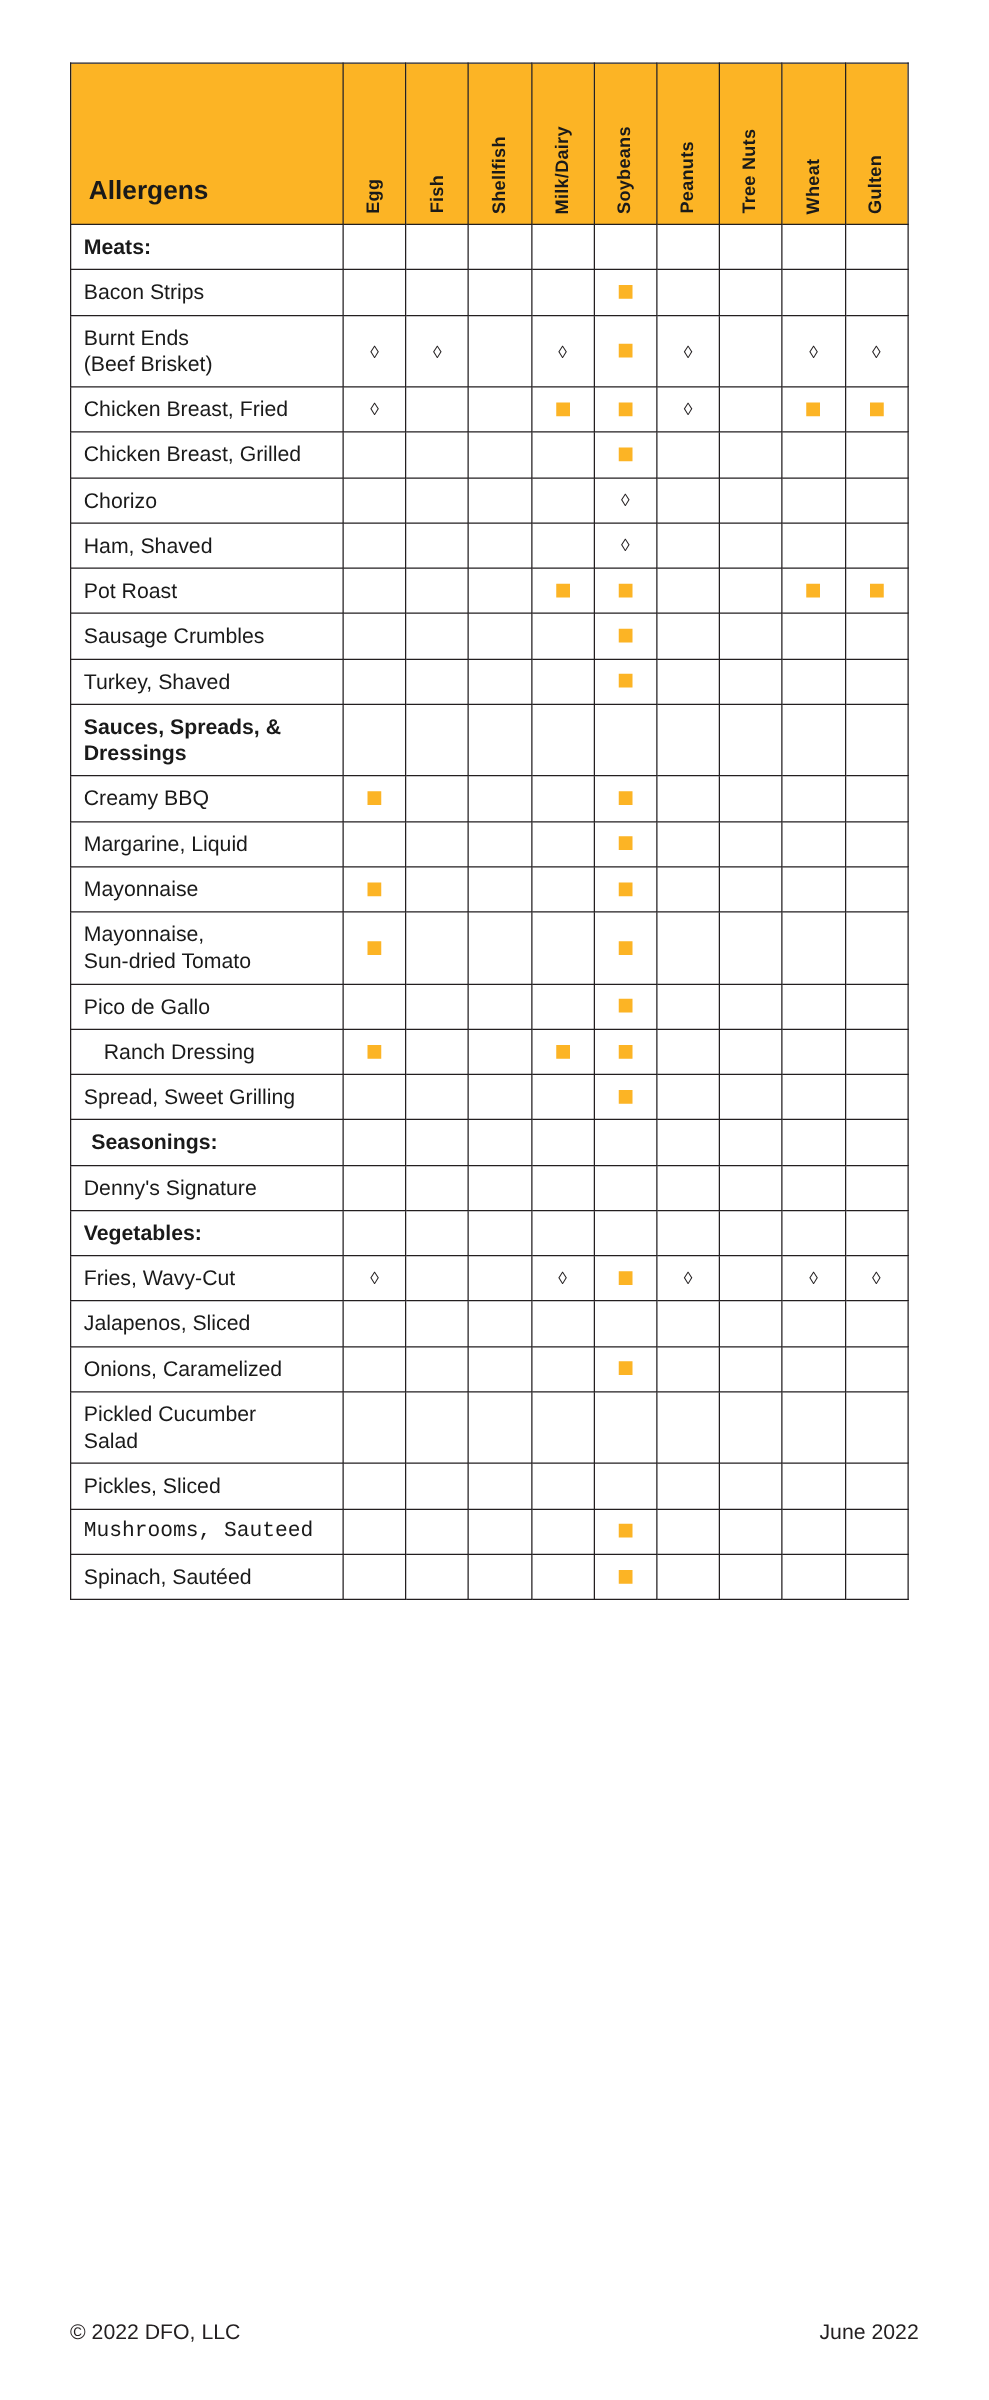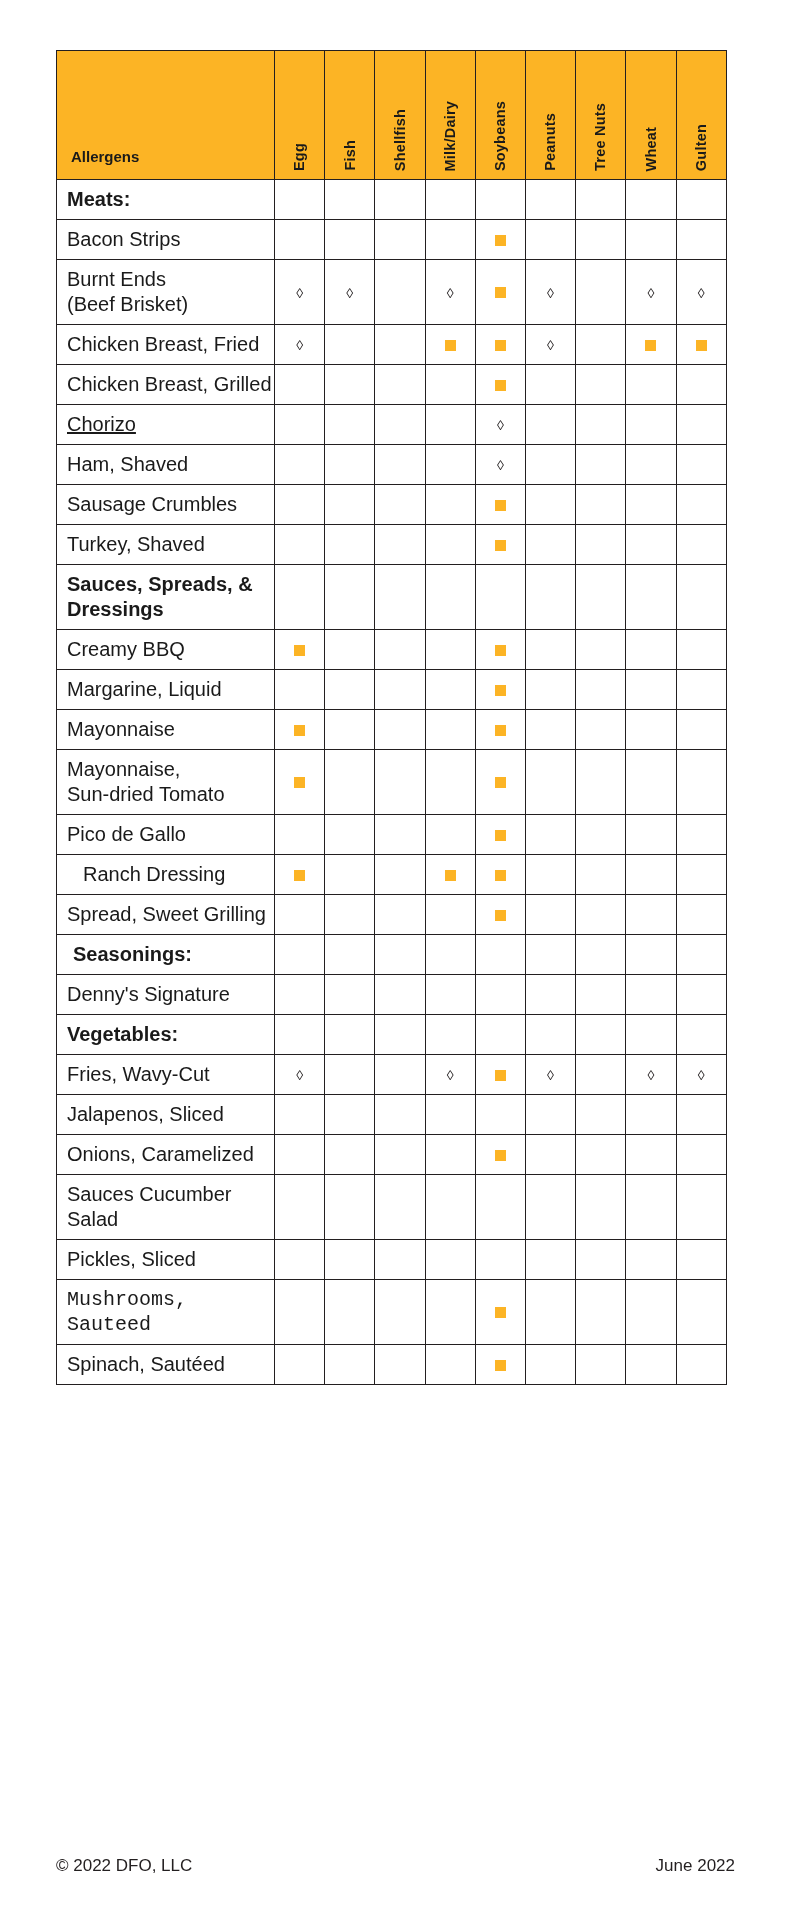--- a/index.html
+++ b/index.html
@@ -37,21 +37,21 @@
     border: 1.5px solid #231f20;
     padding: 0;
     box-sizing: border-box;
   }
   
   thead th.corner-head {
     background: #fcb425;
     text-align: left;
     vertical-align: bottom;
     padding: 0 0 14px 14px;
-    font-size: 15px;
+    font-size: 21px;
     font-weight: bold;
     height: 128px;
     width: 218px;
   }
   thead th.allergen-head {
     background: #fcb425;
     width: 50.2px;
     height: 128px;
     vertical-align: bottom;
     padding-bottom: 8px;
@@ -69,21 +69,21 @@
   }
   .vert-cell-inner {
     display: flex;
     align-items: flex-end;
     justify-content: center;
     height: 120px;
   }
   
   tbody td.item-name {
     width: 218px;
-    font-size: 20px;
+    font-size: 17px;
     padding: 7px 0 7px 10px;
     line-height: 1.25;
     vertical-align: middle;
     height: 31px;
   }
   tbody tr.section td.item-name {
     font-weight: bold;
   }
   tbody td.mark-cell {
     width: 50.2px;
@@ -234,21 +234,21 @@
             <td class="mark-cell"></td>
             <td class="mark-cell"></td>
             <td class="mark-cell"></td>
             <td class="mark-cell"><span class="sq"></span></td>
             <td class="mark-cell"></td>
             <td class="mark-cell"></td>
             <td class="mark-cell"></td>
             <td class="mark-cell"></td>
           </tr>
           <tr class="item">
-            <td class="item-name" style="white-space: pre-line; text-decoration: underline;">Chorizo</td>
+            <td class="item-name" style="white-space: pre-line;">Chorizo</td>
             <td class="mark-cell"></td>
             <td class="mark-cell"></td>
             <td class="mark-cell"></td>
             <td class="mark-cell"></td>
             <td class="mark-cell"><span class="di">◊</span></td>
             <td class="mark-cell"></td>
             <td class="mark-cell"></td>
             <td class="mark-cell"></td>
             <td class="mark-cell"></td>
           </tr>
@@ -256,20 +256,32 @@
             <td class="item-name" style="white-space: pre-line;">Ham, Shaved</td>
             <td class="mark-cell"></td>
             <td class="mark-cell"></td>
             <td class="mark-cell"></td>
             <td class="mark-cell"></td>
             <td class="mark-cell"><span class="di">◊</span></td>
             <td class="mark-cell"></td>
             <td class="mark-cell"></td>
             <td class="mark-cell"></td>
             <td class="mark-cell"></td>
+          </tr>
+          <tr class="item">
+            <td class="item-name" style="white-space: pre-line;">Pot Roast</td>
+            <td class="mark-cell"></td>
+            <td class="mark-cell"></td>
+            <td class="mark-cell"></td>
+            <td class="mark-cell"><span class="sq"></span></td>
+            <td class="mark-cell"><span class="sq"></span></td>
+            <td class="mark-cell"></td>
+            <td class="mark-cell"></td>
+            <td class="mark-cell"><span class="sq"></span></td>
+            <td class="mark-cell"><span class="sq"></span></td>
           </tr>
           <tr class="item">
             <td class="item-name" style="white-space: pre-line;">Sausage Crumbles</td>
             <td class="mark-cell"></td>
             <td class="mark-cell"></td>
             <td class="mark-cell"></td>
             <td class="mark-cell"></td>
             <td class="mark-cell"><span class="sq"></span></td>
             <td class="mark-cell"></td>
             <td class="mark-cell"></td>
@@ -452,21 +464,21 @@
             <td class="mark-cell"></td>
             <td class="mark-cell"></td>
             <td class="mark-cell"></td>
             <td class="mark-cell"><span class="sq"></span></td>
             <td class="mark-cell"></td>
             <td class="mark-cell"></td>
             <td class="mark-cell"></td>
             <td class="mark-cell"></td>
           </tr>
           <tr class="item">
-            <td class="item-name" style="white-space: pre-line;">Sauces Cucumber
+            <td class="item-name" style="white-space: pre-line;">Pickled Cucumber
 Salad</td>
             <td class="mark-cell"></td>
             <td class="mark-cell"></td>
             <td class="mark-cell"></td>
             <td class="mark-cell"></td>
             <td class="mark-cell"></td>
             <td class="mark-cell"></td>
             <td class="mark-cell"></td>
             <td class="mark-cell"></td>
             <td class="mark-cell"></td>

